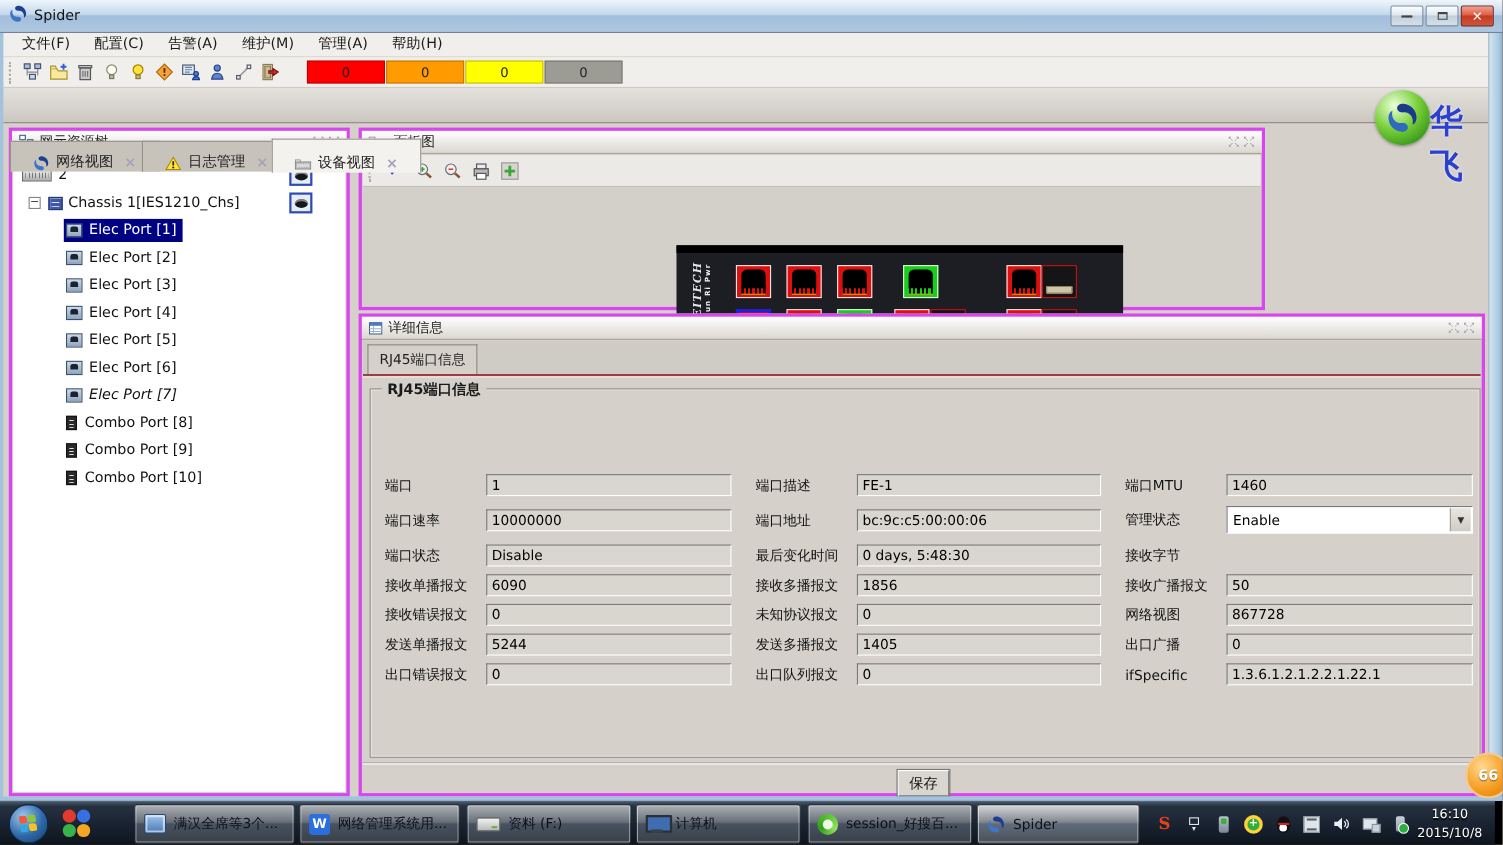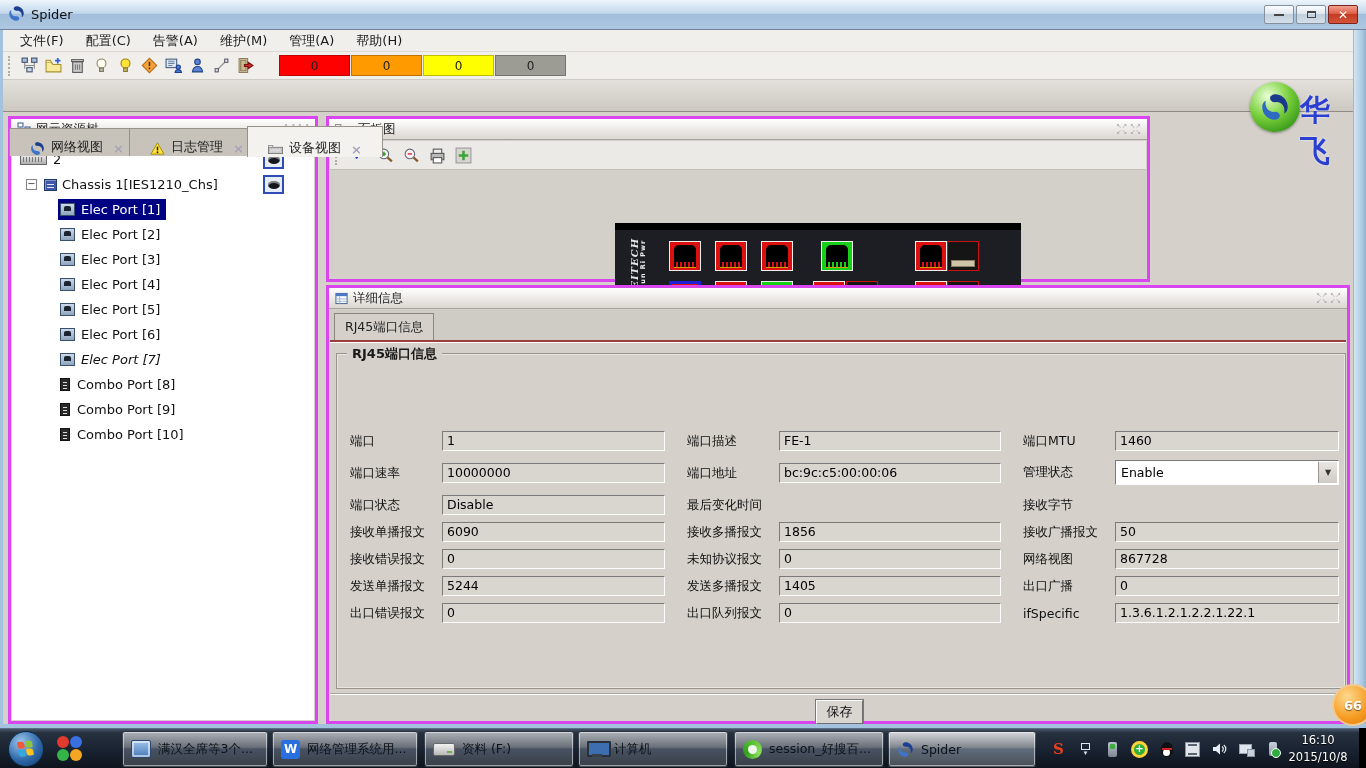--- a/index.html
+++ b/index.html
@@ -555,20 +555,21 @@
             <span class="combo-btn">▼</span>
           </div>
       </div>
 
       <div class="cell" style="left:13px;top:141px">
           <span class="flabel">端口状态</span>
           <div class="finput w1">Disable</div>
         </div>
       <div class="cell" style="left:350px;top:141px">
           <span class="flabel">最后变化时间</span>
+          <div class="finput w2">0 days, 5:48:30</div>
         </div>
       <div class="cell" style="left:686px;top:141px">
           <span class="flabel">接收字节</span>
         </div>
 
       <div class="cell" style="left:13px;top:168px">
           <span class="flabel">接收单播报文</span>
           <div class="finput w1">6090</div>
         </div>
       <div class="cell" style="left:350px;top:168px">

